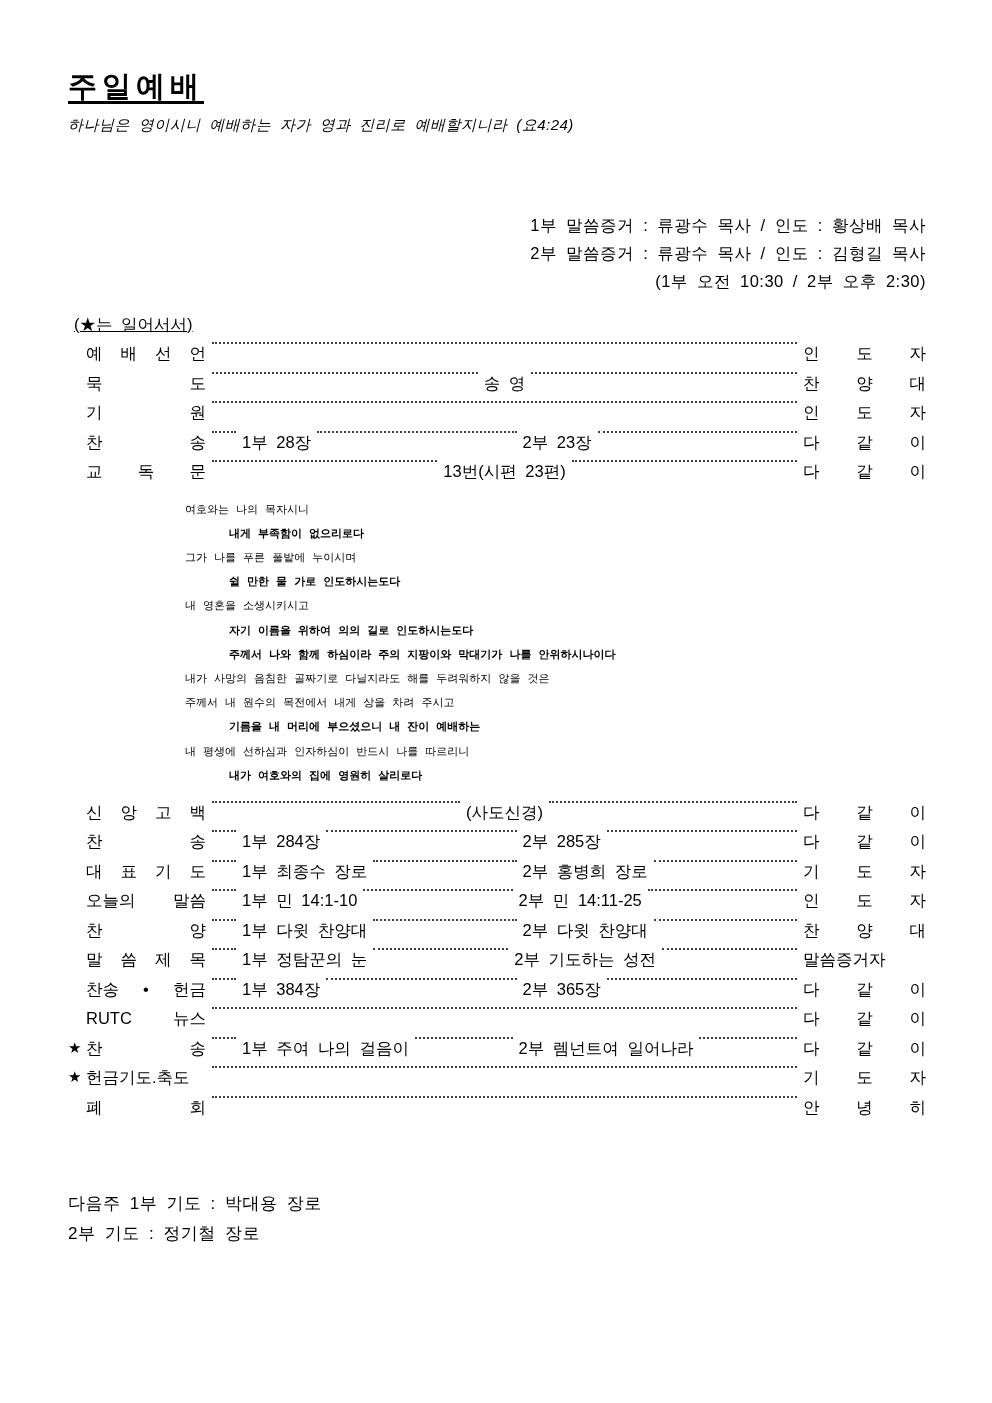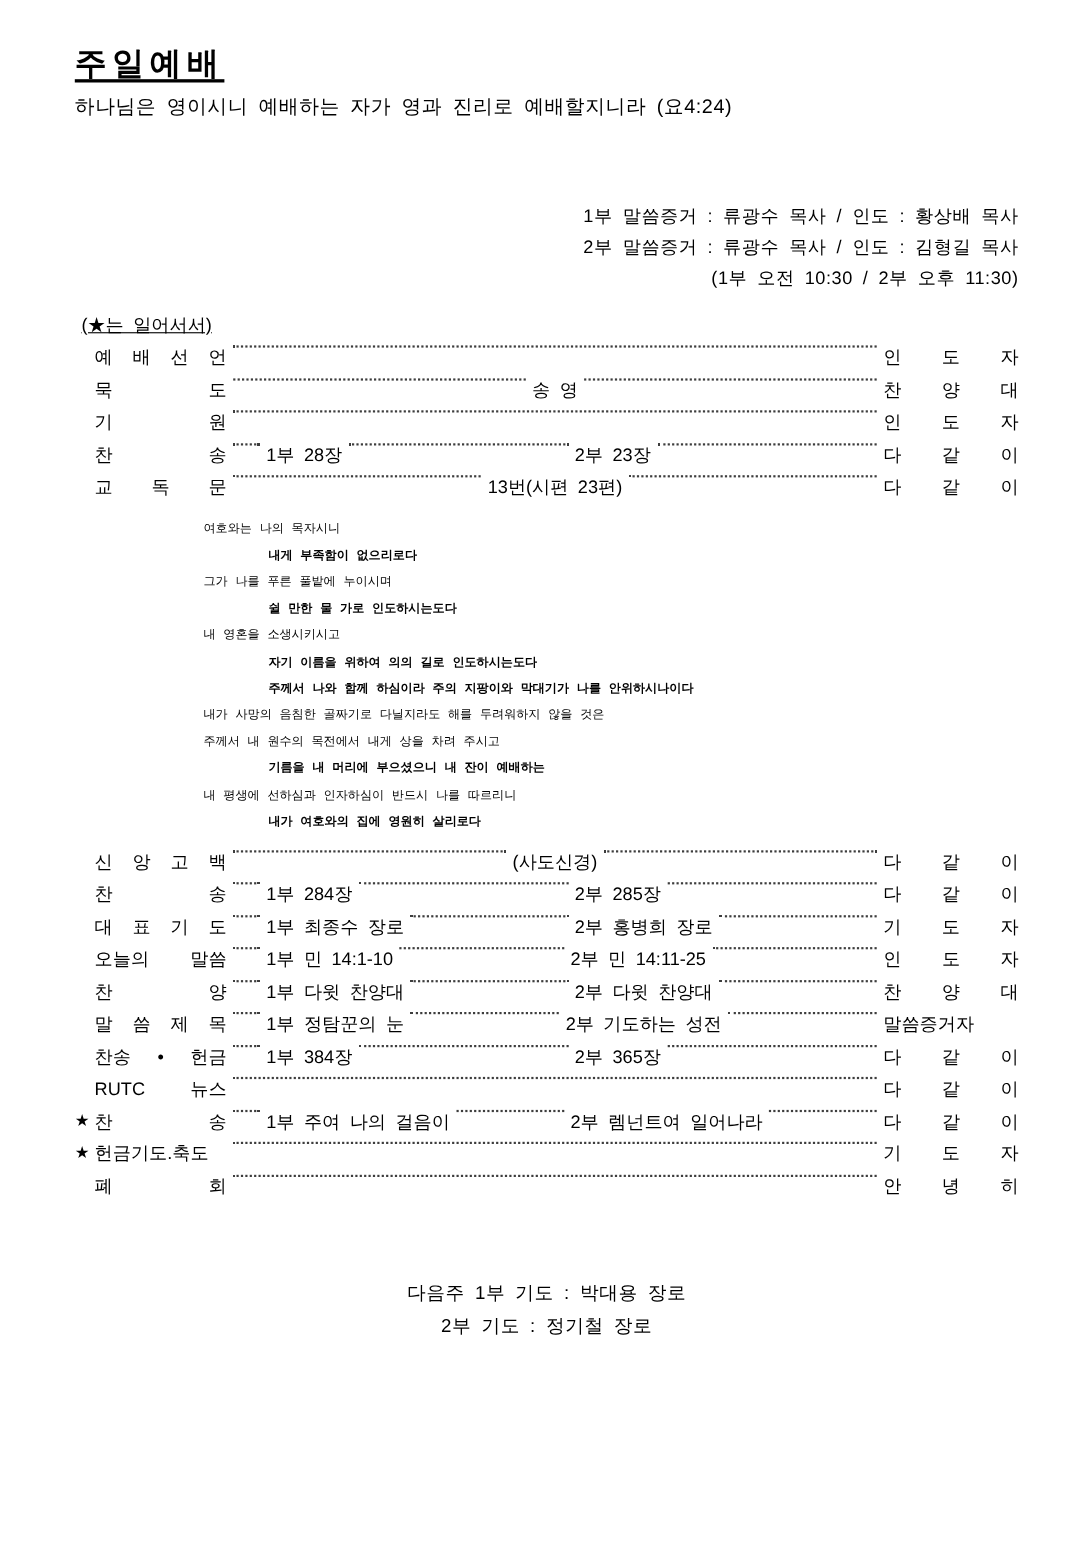--- a/index.html
+++ b/index.html
@@ -9,39 +9,40 @@
     color: #000000;
   }
   body {
     width: 992px;
     height: 1403px;
     font-family: "Liberation Sans", sans-serif;
     position: relative;
     overflow: hidden;
   }
   .page {
-    padding: 40px 66px 0 68px;
+    padding: 68px 66px 0 68px;
     word-spacing: 4px;
   }
   
   .title {
     font-size: 29px;
     font-weight: bold;
     letter-spacing: 5px;
     line-height: 36px;
     text-decoration: underline;
     text-decoration-thickness: 3px;
     text-underline-offset: 5px;
     display: inline-block;
   }
   .subtitle {
     margin-top: 9px;
-    font-size: 18px;
+    font-size: 15px;
     line-height: 24px;
     letter-spacing: 0.5px;
+    font-style: italic;
   }
   .service-info {
     margin-top: 74px;
     text-align: right;
     font-size: 16.5px;
     line-height: 28px;
     letter-spacing: 0.5px;
   }
   
   .stand-note {
@@ -93,45 +94,45 @@
   .reading {
     margin: 7px 0 0 117px;
     font-size: 11px;
   }
   .reading-line {
     line-height: 24.2px;
     white-space: nowrap;
   }
   .reading-line.bold {
     font-weight: bold;
-    margin-left: 59px;
+    margin-left: 44px;
   }
   
   .footer {
     margin-top: 64px;
-    text-align: center;
+    text-align: left;
     font-size: 17px;
     line-height: 30px;
     letter-spacing: 0.5px;
   }
 </style>
 </head>
 <body>
 
 <div class="page">
 
   <div>
     <span class="title">주일예배</span>
     <div class="subtitle">하나님은 영이시니 예배하는 자가 영과 진리로 예배할지니라 (요4:24)</div>
   </div>
 
   <div class="service-info">
     <div>1부 말씀증거 : 류광수 목사 / 인도 : 황상배 목사</div>
     <div>2부 말씀증거 : 류광수 목사 / 인도 : 김형길 목사</div>
-    <div>(1부 오전 10:30 / 2부 오후 11:30)</div>
+    <div>(1부 오전 10:30 / 2부 오후 2:30)</div>
   </div>
 
   <div class="stand-note">(★는 일어서서)</div>
 
   <div class="order-block" id="order-block-1">
   <div class="order-row">
     <span class="star"></span>
     <span class="olabel">예 배 선 언</span>
     <span class="dots"></span>
         <span class="oright">인 도 자</span>

